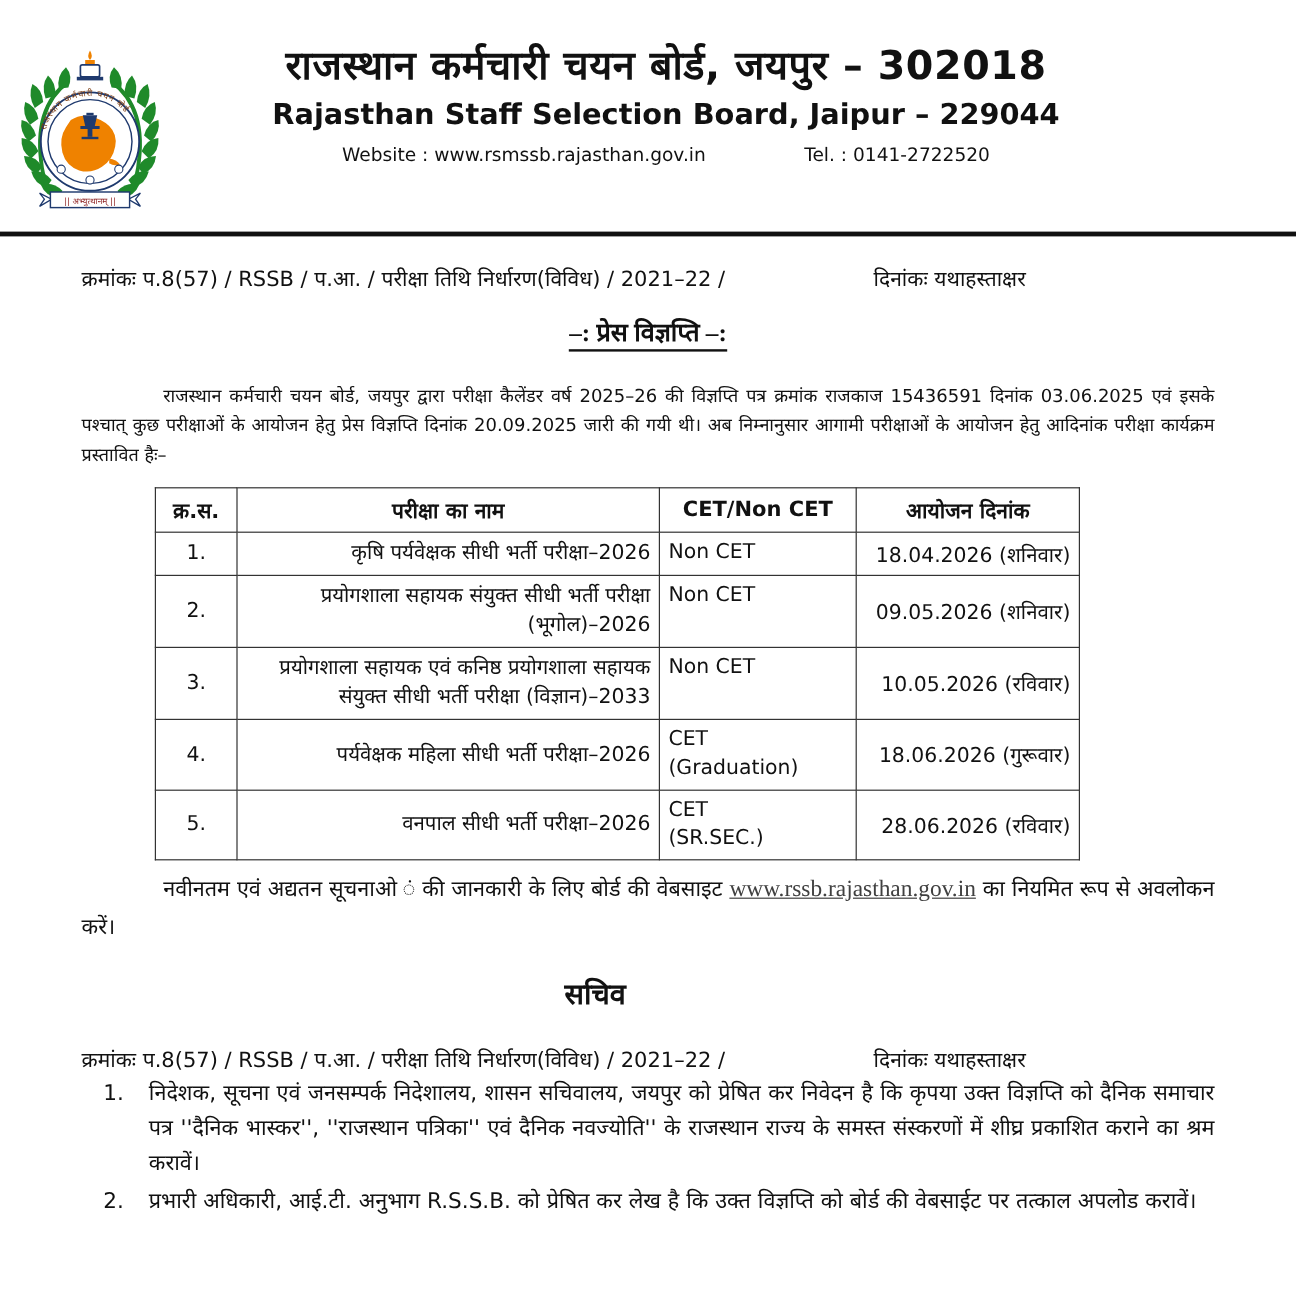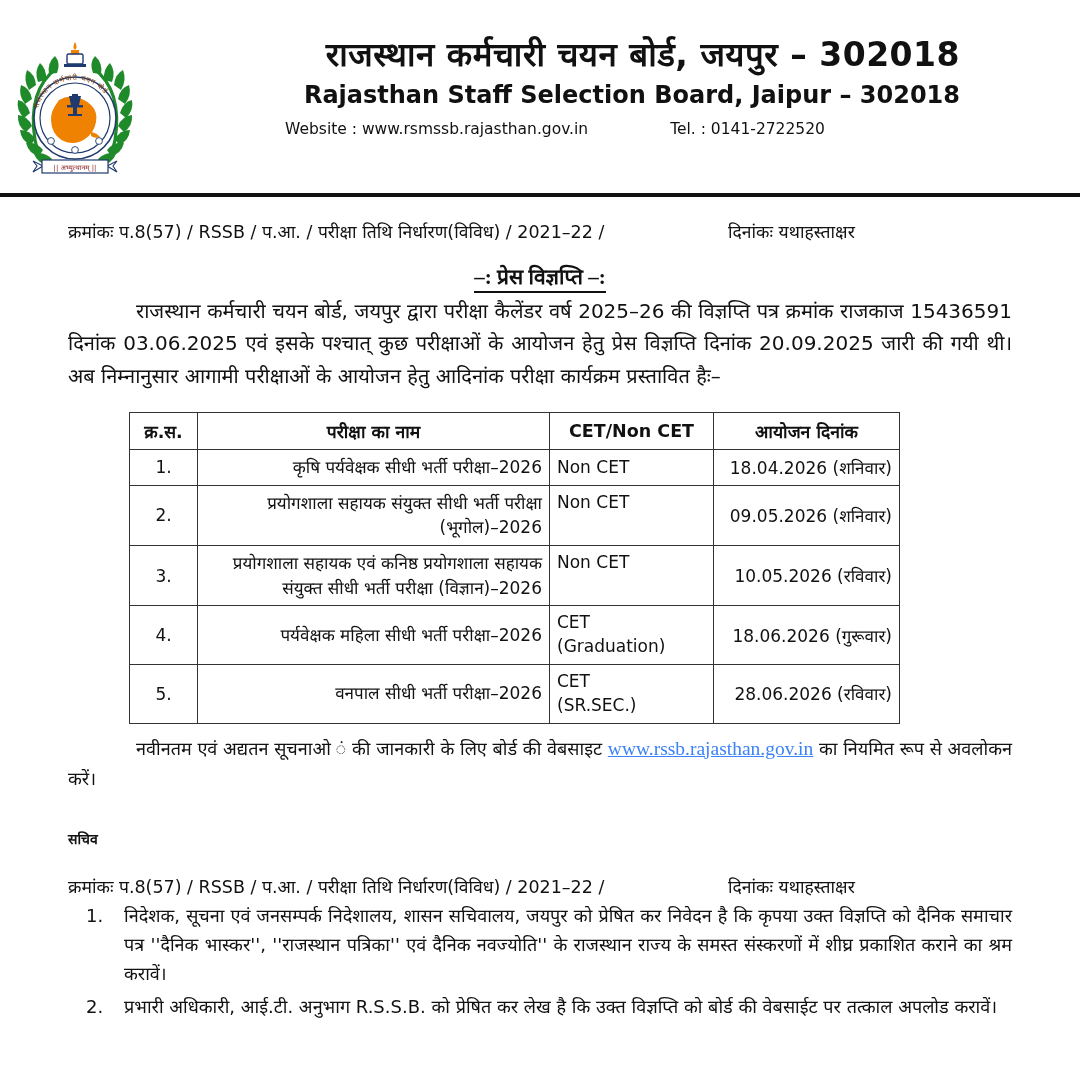--- a/index.html
+++ b/index.html
@@ -30,21 +30,21 @@
     justify-content: center;
     padding-top: 4px;
   }
   .emblem {
     width: 128px;
     height: 140px;
     display: block;
   }
   .head-text {
     flex: 1;
-    text-align: right;
+    text-align: center;
     padding-right: 120px;
   }
   .org-hindi {
     font-family: "DejaVu Sans", sans-serif;
     font-size: 33px;
     font-weight: 700;
     letter-spacing: 0.5px;
     line-height: 1.25;
     white-space: nowrap;
   }
@@ -95,25 +95,25 @@
     font-weight: 700;
     margin-top: 19px;
     font-family: Liberation Serif, serif;
   }
   .press-title span {
     border-bottom: 2px solid #111111;
     padding-bottom: 2px;
   }
 
   .para {
-    font-size: 20px;
+    font-size: 15px;
     line-height: 1.62;
     text-align: justify;
     text-justify: inter-word;
-    margin-top: 5px;
+    margin-top: 28px;
     text-indent: 68px;
   }
 
   
   table.sched {
     border-collapse: collapse;
     width: 710px;
     margin: 13px 0 0 61px;
     font-size: 17px;
     table-layout: fixed;
@@ -144,31 +144,31 @@
   
   .para-after {
     font-size: 18px;
     line-height: 1.62;
     text-align: justify;
     text-justify: inter-word;
     margin-top: 9px;
     text-indent: 68px;
   }
   .weblink {
-    color: #3b82f6;
+    color: #404040;
     text-decoration: underline;
     font-family: "Liberation Serif", serif;
     font-size: 19.5px;
   }
 
   .sign {
-    text-align: left;
-    font-size: 14px;
-    font-weight: 700;
-    margin-top: 36px;
+    text-align: center;
+    font-size: 24px;
+    font-weight: 700;
+    margin-top: 24px;
     padding-right: 88px;
   }
 
   .ref-row-2 {
     display: flex;
     font-size: 17.5px;
     margin-top: 26px;
     white-space: nowrap;
   }
   .ref-row-2 .ref-no { width: 660px; }
@@ -276,21 +276,21 @@
         <path d="M22 123 l10 5 l-10 6 l4 -6 z" fill="#ffffff" stroke="#1f3a6e" stroke-width="1.1"></path>
         <path d="M106 123 l-10 5 l10 6 l-4 -6 z" fill="#ffffff" stroke="#1f3a6e" stroke-width="1.1"></path>
         <rect x="31" y="122" width="66" height="13" fill="#ffffff" stroke="#1f3a6e" stroke-width="1.2"></rect>
         <text x="64" y="131.6" text-anchor="middle" font-family="DejaVu Sans, sans-serif" font-size="7" fill="#8a1a1a">|| अभ्युत्थानम् ||</text>
       </g>
     </svg>
   </div>
 
   <div class="head-text">
     <div class="org-hindi">राजस्थान कर्मचारी चयन बोर्ड, जयपुर – 302018</div>
-    <div class="org-english">Rajasthan Staff Selection Board, Jaipur – 302018</div>
+    <div class="org-english">Rajasthan Staff Selection Board, Jaipur – 229044</div>
     <div class="contact-row">
       <span>Website : www.rsmssb.rajasthan.gov.in</span>
       <span>Tel. : 0141-2722520</span>
     </div>
   </div>
 </div>
 
 <hr class="head-rule">
 
 <div class="sheet">
@@ -333,21 +333,21 @@
       <tr>
         <td class="c-sno">2.</td>
         <td class="c-name">प्रयोगशाला सहायक संयुक्त सीधी भर्ती परीक्षा (भूगोल)–2026</td>
         <td class="c-cet cet-top">
           <span>Non CET</span>
         </td>
         <td class="c-date">09.05.2026  (शनिवार)</td>
       </tr>
       <tr>
         <td class="c-sno">3.</td>
-        <td class="c-name">प्रयोगशाला सहायक एवं कनिष्ठ प्रयोगशाला सहायक संयुक्त सीधी भर्ती परीक्षा (विज्ञान)–2026</td>
+        <td class="c-name">प्रयोगशाला सहायक एवं कनिष्ठ प्रयोगशाला सहायक संयुक्त सीधी भर्ती परीक्षा (विज्ञान)–2033</td>
         <td class="c-cet cet-top">
           <span>Non CET</span>
         </td>
         <td class="c-date">10.05.2026  (रविवार)</td>
       </tr>
       <tr>
         <td class="c-sno">4.</td>
         <td class="c-name">पर्यवेक्षक महिला सीधी भर्ती परीक्षा–2026</td>
         <td class="c-cet cet-mid">
           <span>CET</span><br>

